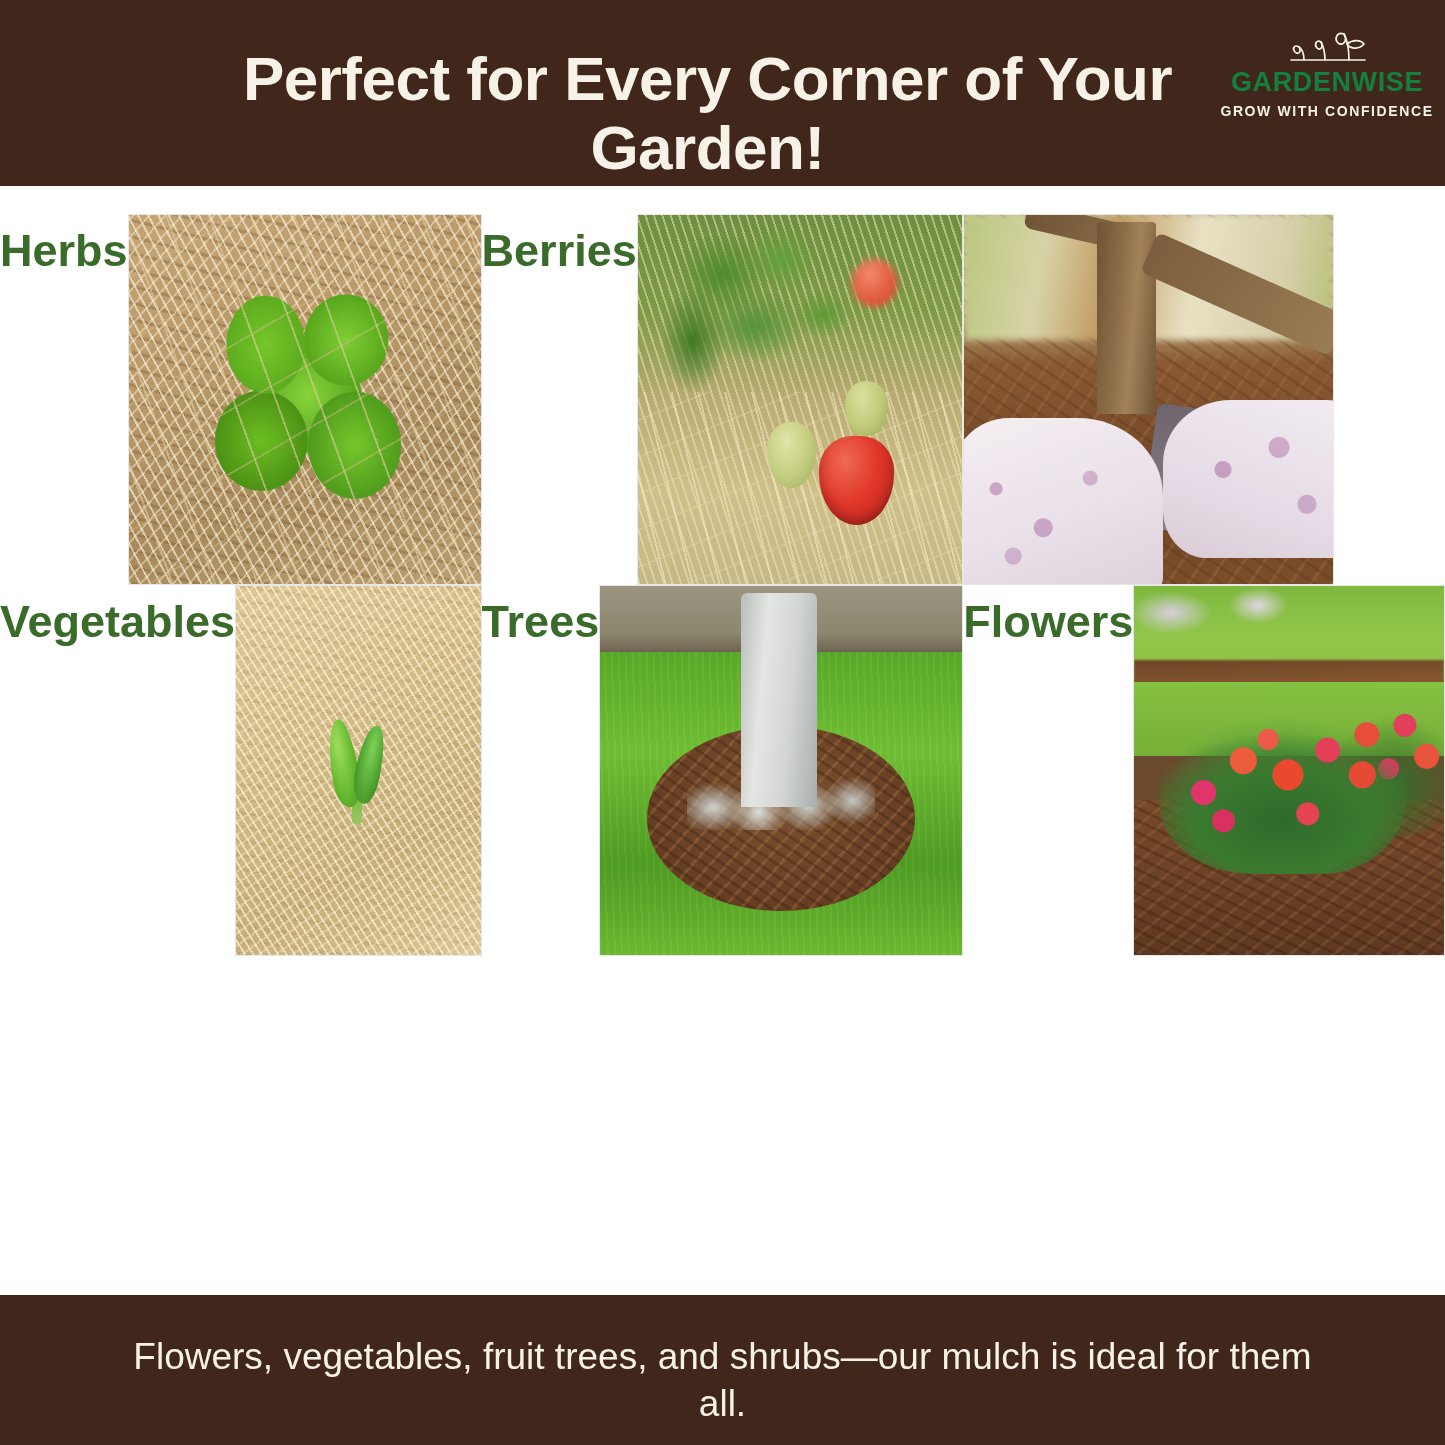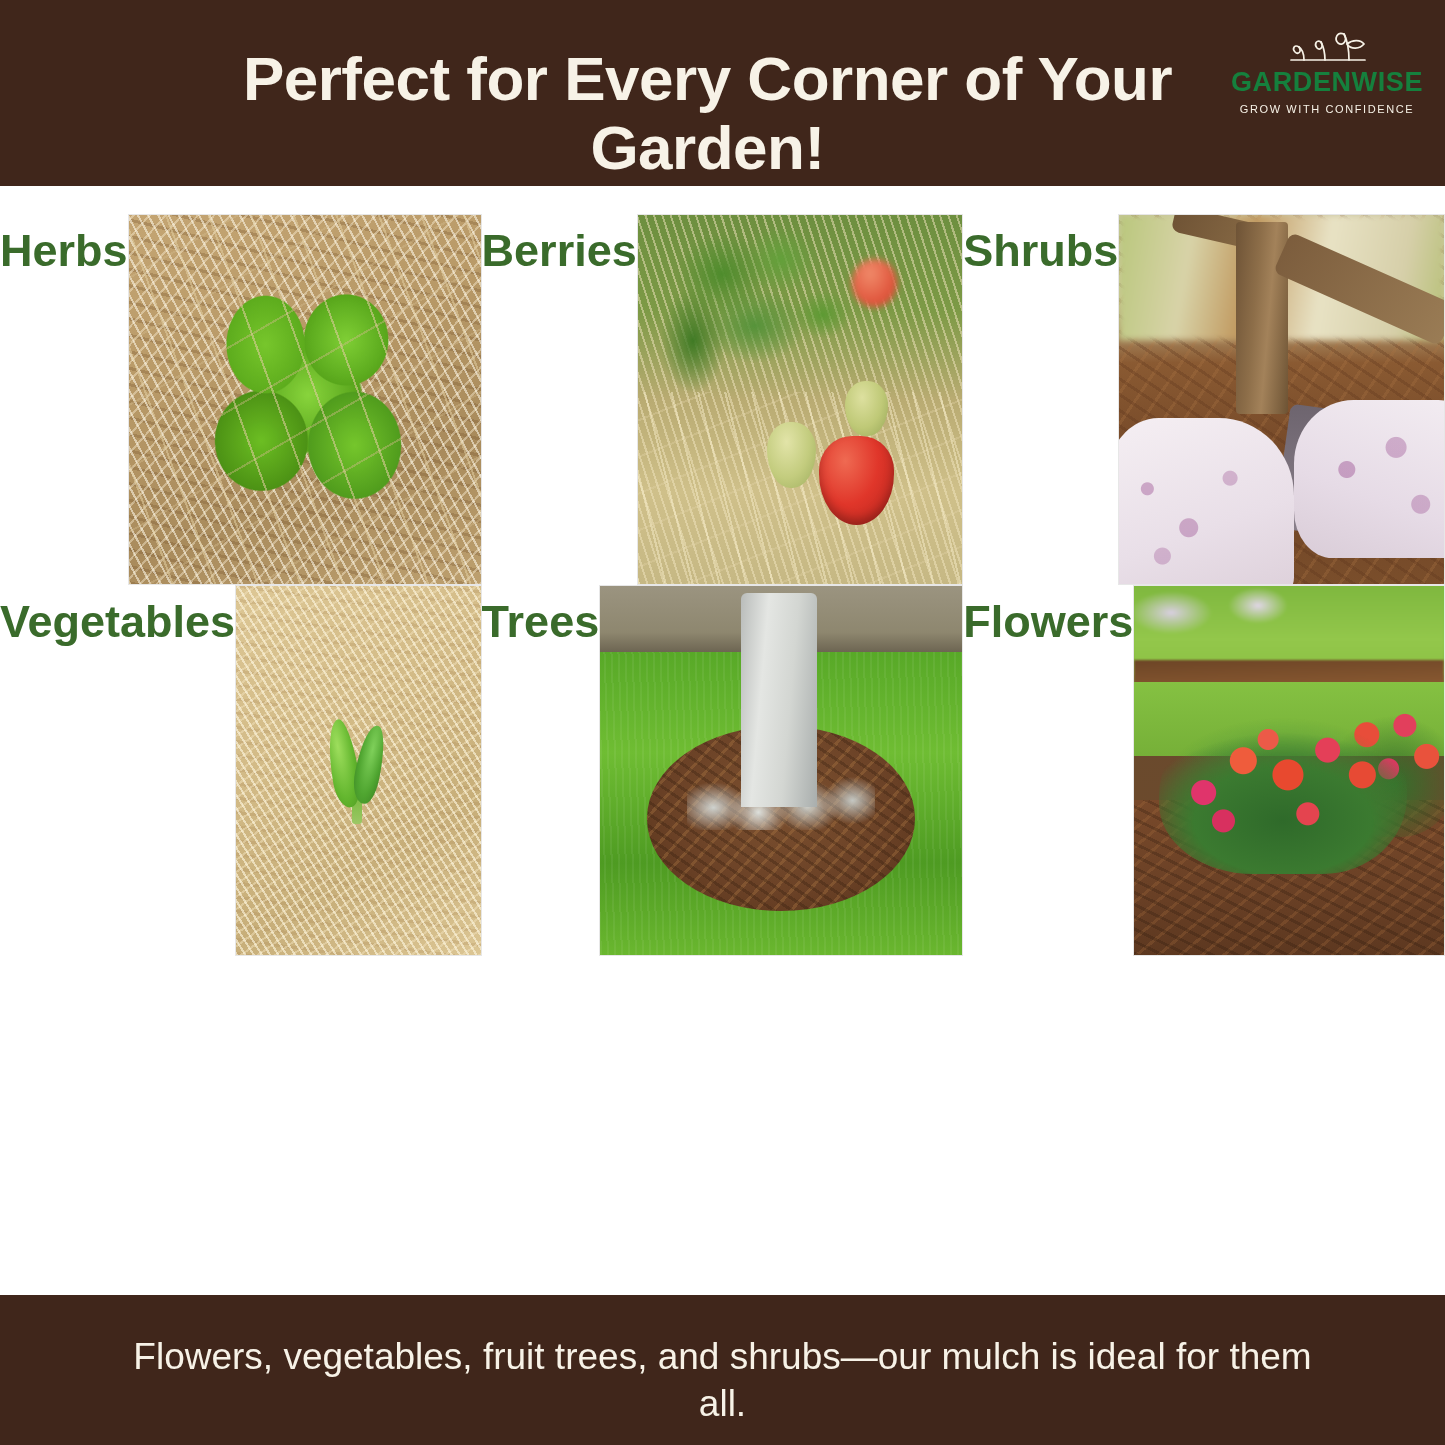--- a/index.html
+++ b/index.html
@@ -41,22 +41,22 @@
     font-size:27px;
     font-weight:bold;
     letter-spacing:0.6px;
     line-height:1;
     margin-top:3px;
     white-space:nowrap;
     text-align:center;
   }
   .logo-tag {
     color:#F7F2E7;
-    font-size:11px;
-    font-weight:normal;
+    font-size:14px;
+    font-weight:bold;
     letter-spacing:1.6px;
     margin-top:7px;
     white-space:nowrap;
   }
 
   
   .grid {
     position:absolute; left:0; top:186px;
     width:1445px; height:1109px;
     padding:28px 0 0 0;
@@ -374,21 +374,20 @@
         <div class="layer foliage"></div>
         <div class="fruit-bg"></div>
         <div class="layer straw-over"></div>
         <div class="fruit-g1"></div>
         <div class="fruit-g2"></div>
         <div class="fruit-red"></div>
       </div>
     </div>
 
     <div class="cell">
-      <div class="cat-label">Shrubs</div>
       <div class="photo ph-shrubs">
         <div class="bg-wall"></div>
         <div class="branch-b"></div>
         <div class="trunk"></div>
         <div class="branch-a"></div>
         <div class="cuff-l"></div>
         <div class="cuff-r"></div>
         <div class="glove-r"></div>
         <div class="glove-l"></div>
       </div>

